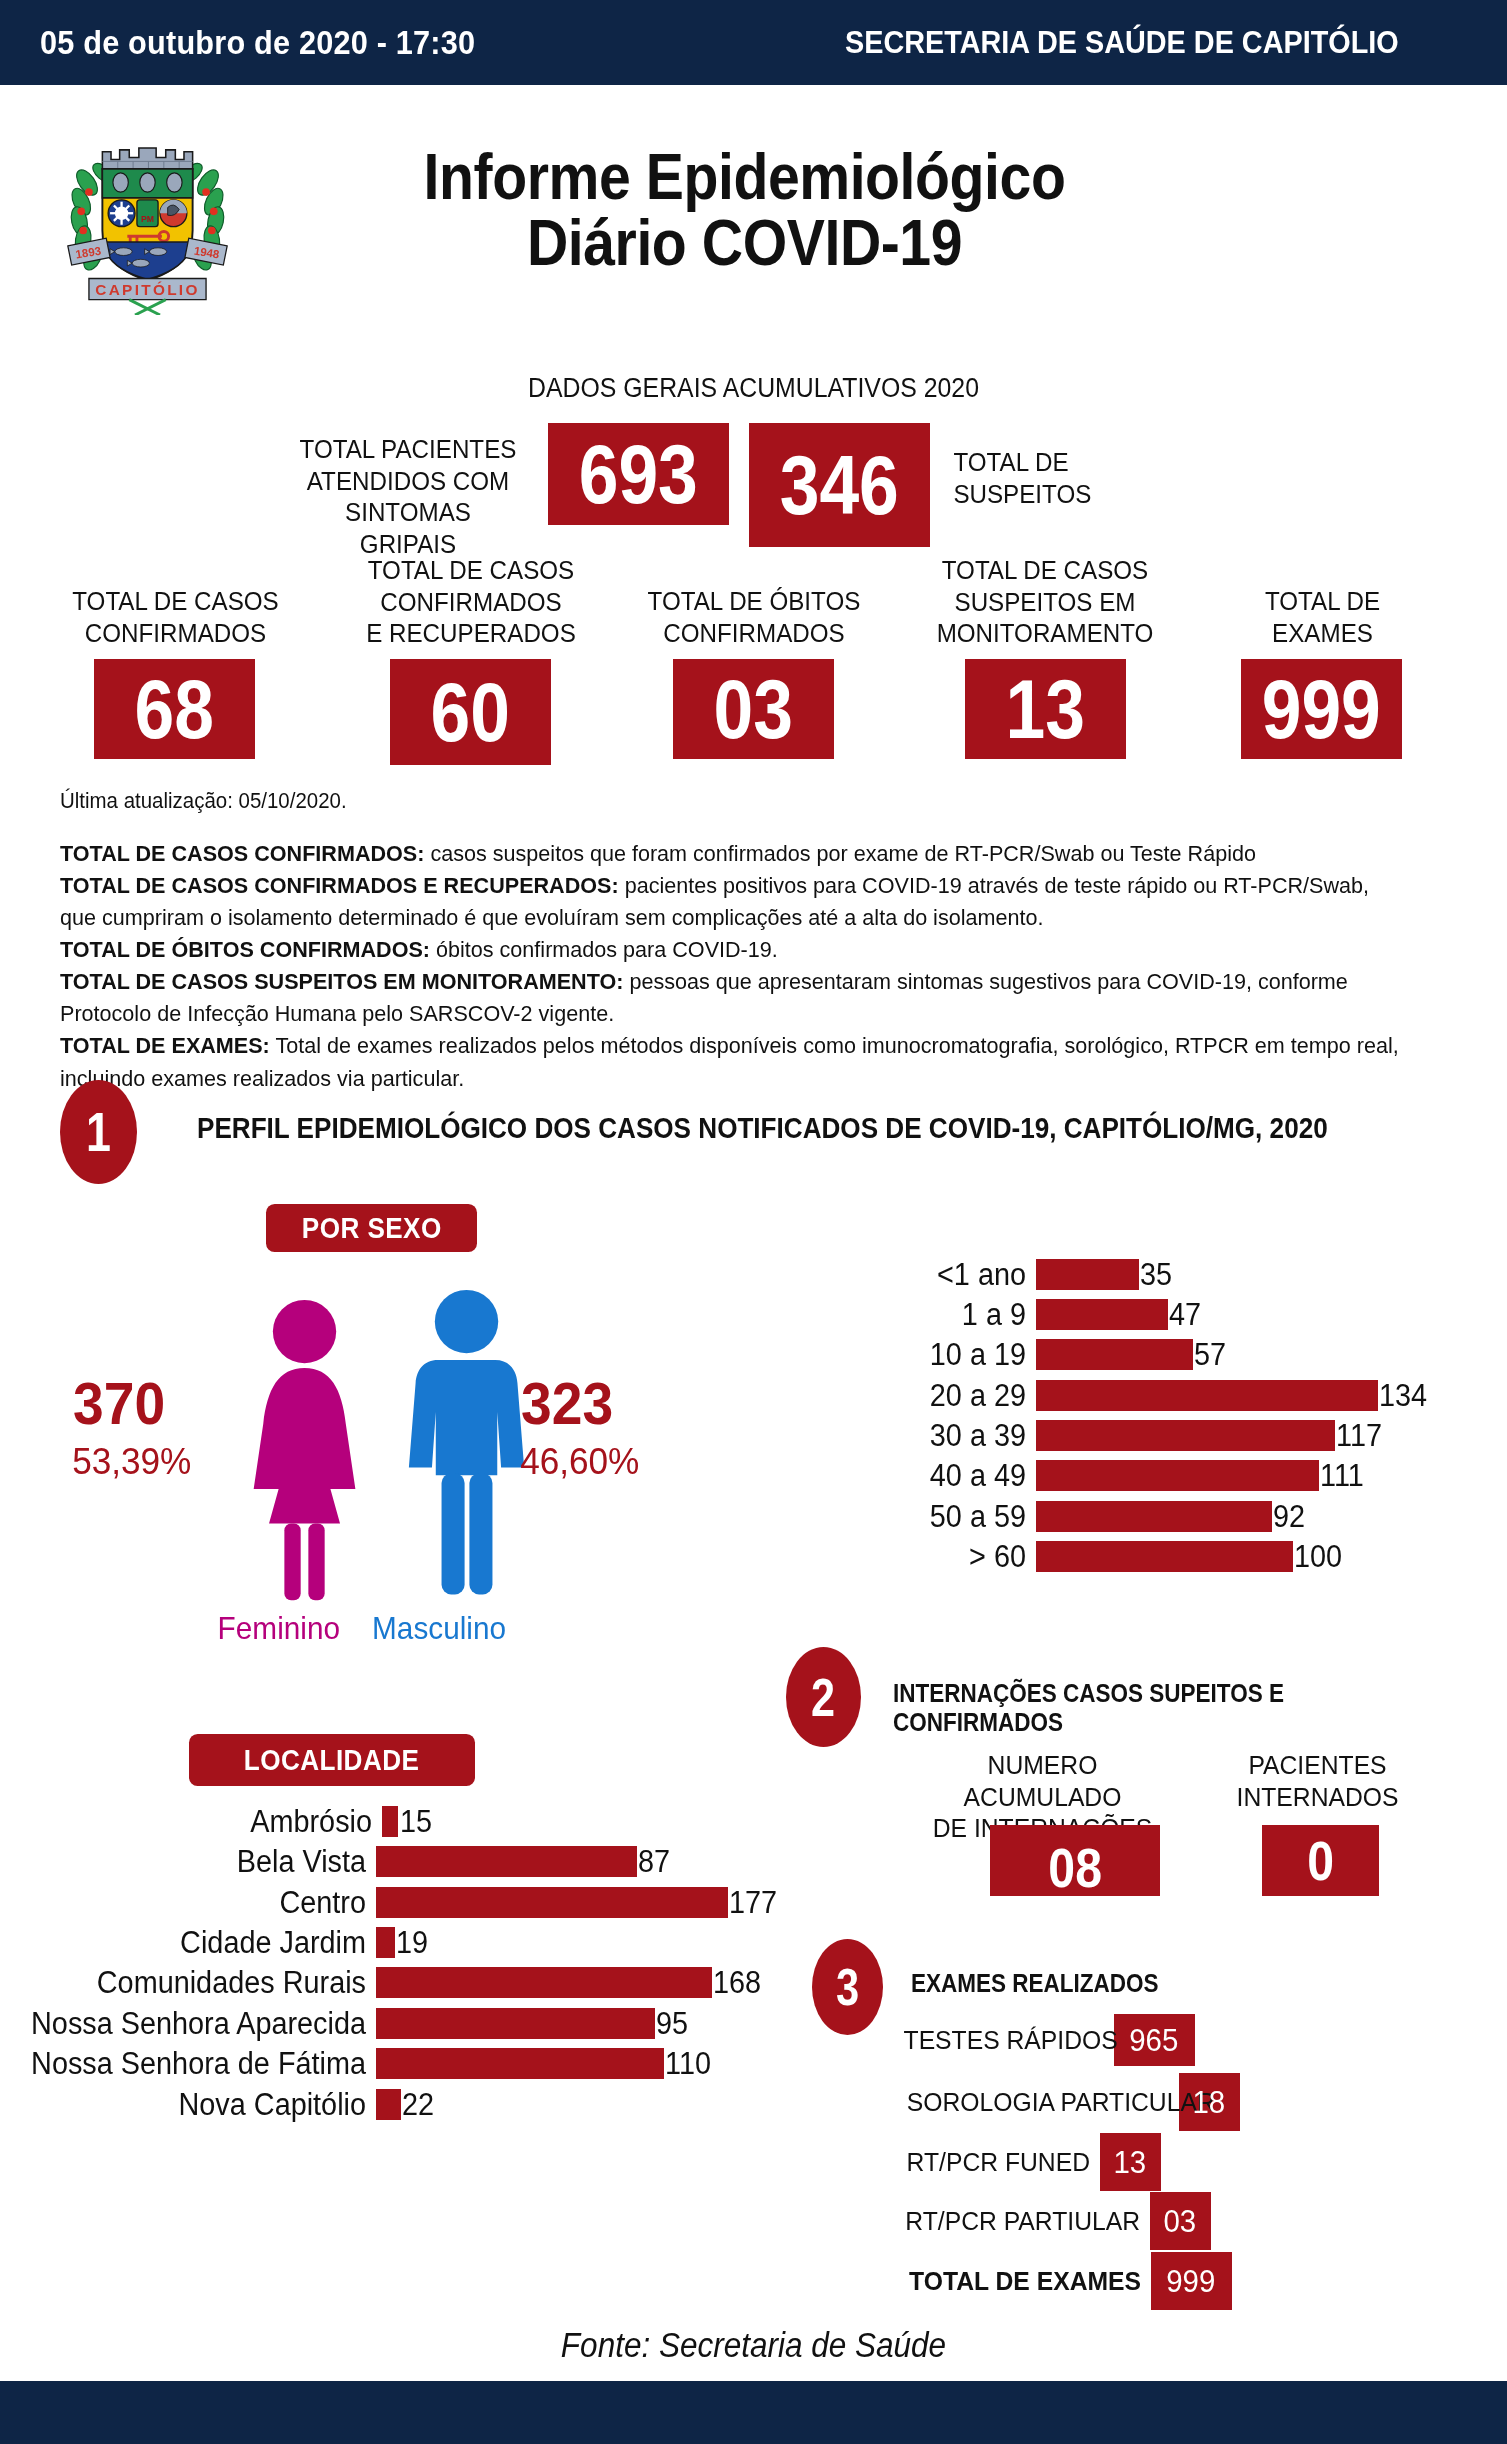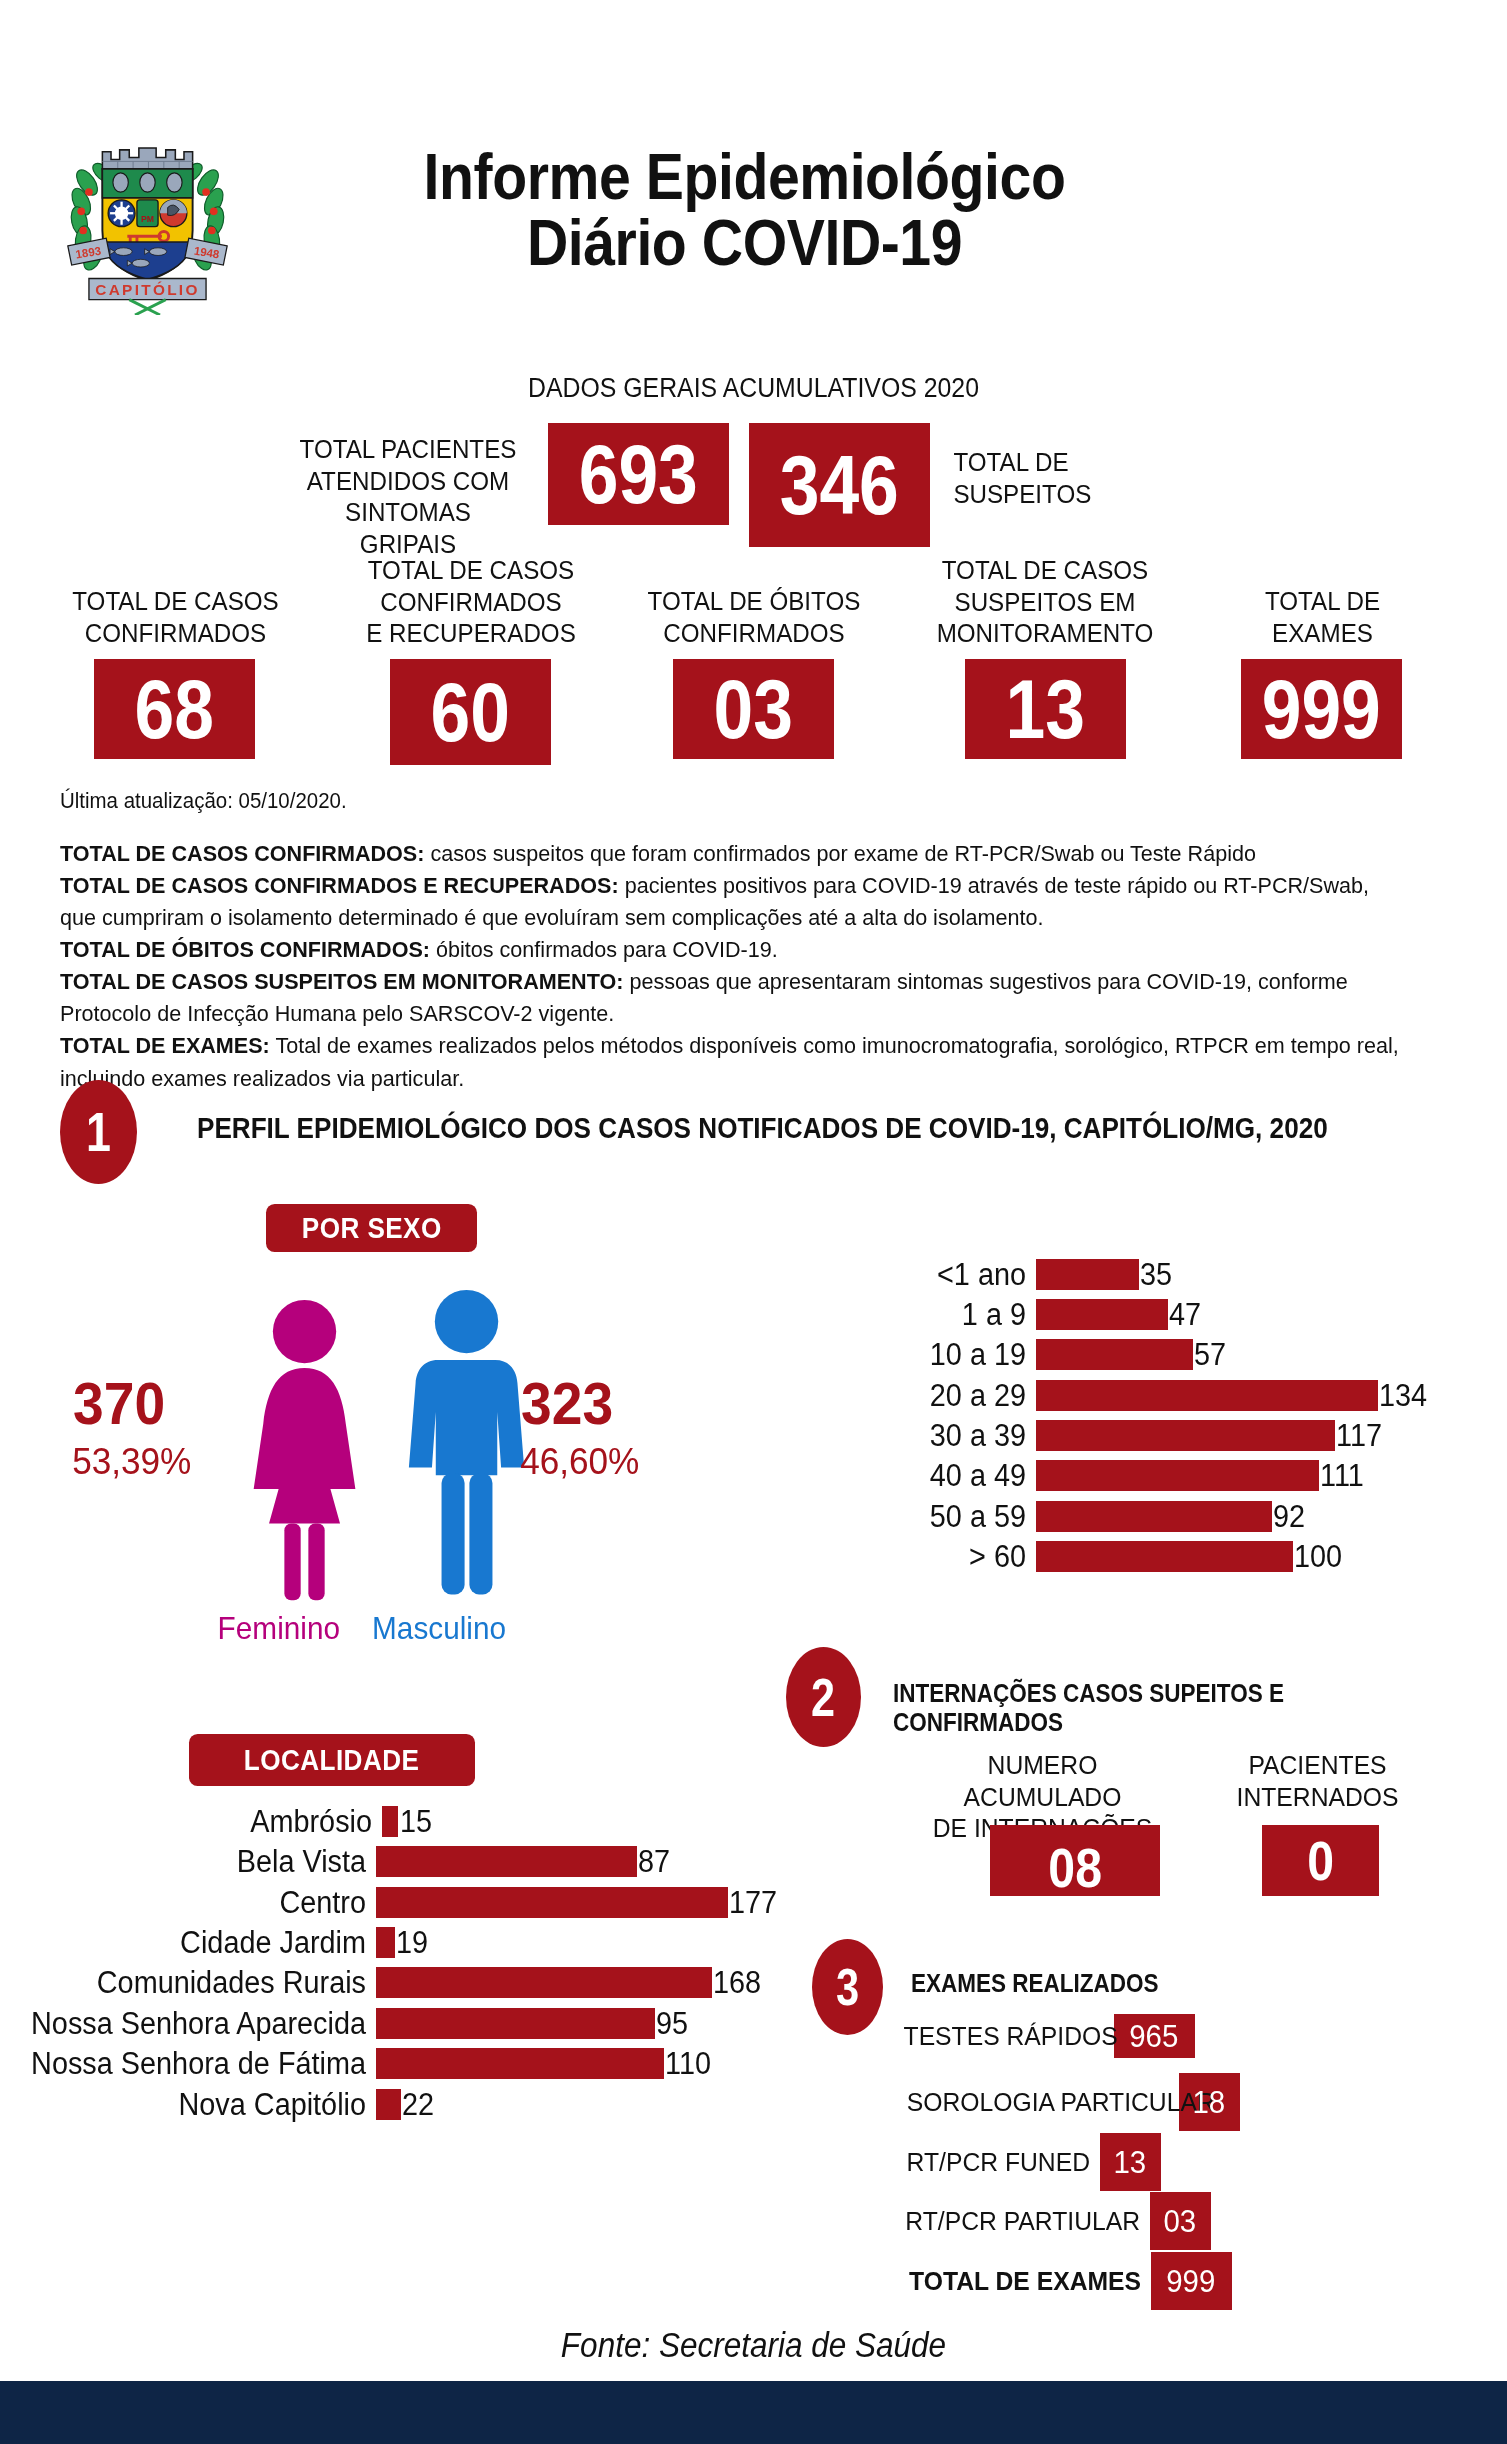--- a/index.html
+++ b/index.html
@@ -108,20 +108,24 @@
   .fonte {
     position:absolute; left:0; top:2325px; width:1507px; text-align:center;
     font-size:35px; font-style:italic; transform:scaleX(.9);
   }
 </style>
 </head>
 <body>
 
 <div class="page">
 
+  <div class="topbar">
+    <div class="date">05 de outubro de 2020 - 17:30</div>
+    <div class="org">SECRETARIA DE SAÚDE DE CAPITÓLIO</div>
+  </div>
 
   <div class="crest">
     <svg viewBox="0 0 182 200" width="175" height="192" aria-hidden="true">
 
       <g fill="#2aa14f" stroke="#0d5a28" stroke-width="1.2">
         <ellipse cx="28" cy="62" rx="8" ry="15" transform="rotate(-35 28 62)"></ellipse>
         <ellipse cx="22" cy="82" rx="8" ry="15" transform="rotate(-25 22 82)"></ellipse>
         <ellipse cx="20" cy="102" rx="8" ry="15" transform="rotate(-12 20 102)"></ellipse>
         <ellipse cx="24" cy="122" rx="8" ry="15" transform="rotate(8 24 122)"></ellipse>
         <ellipse cx="34" cy="140" rx="8" ry="14" transform="rotate(25 34 140)"></ellipse>
@@ -404,21 +408,21 @@
     <span style="font-size:56px;">0</span>
   </div>
 
   <div class="secnum" style="left:812px; top:1939px; width:71px; height:96px;">
     <span style="font-size:52px;">3</span>
   </div>
   <div class="sectitle" style="left:911px; top:1969px; font-size:25px;">EXAMES REALIZADOS</div>
   <div id="exam-rows">
       <div class="exrow" style="left: 893px; top: 2014px;">
         <div class="exlbl" style="width: 211px; margin-right: 9.6px;">TESTES  RÁPIDOS</div>
-        <div class="exbox" style="width: 81px; height: 44px; background: rgb(165, 18, 27);">
+        <div class="exbox" style="width: 81px; height: 52px; background: rgb(165, 18, 27);">
           <span>965</span>
         </div>
       </div>
       <div class="exrow" style="left: 893px; top: 2073px;">
         <div class="exlbl" style="width: 276px; margin-right: 9.6px;">SOROLOGIA PARTICULAR</div>
         <div class="exbox" style="width: 61px; height: 58px; background: rgb(165, 18, 27);">
           <span>18</span>
         </div>
       </div>
       <div class="exrow" style="left: 893px; top: 2133px;">

